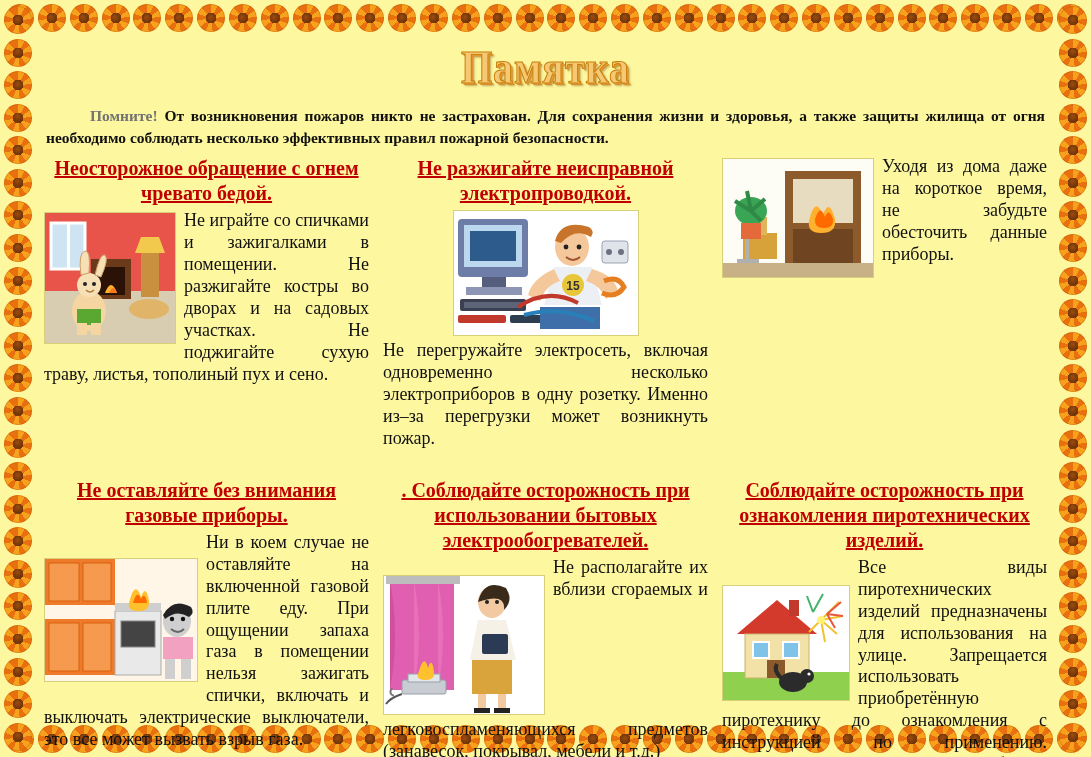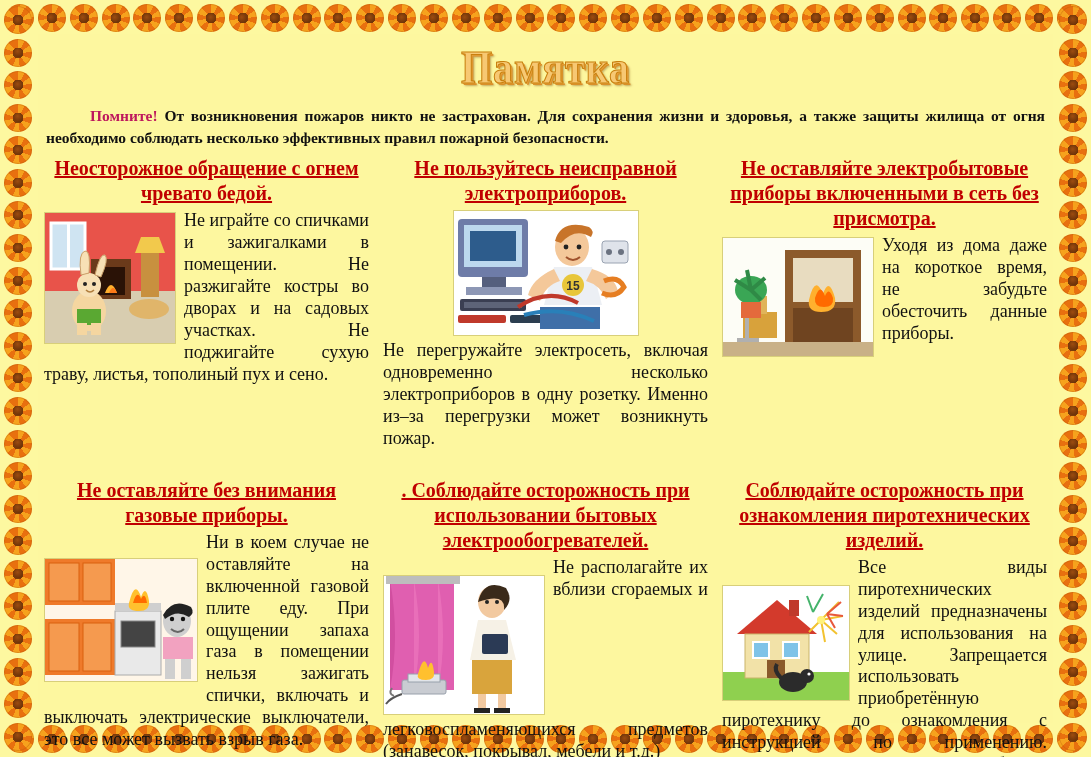--- a/index.html
+++ b/index.html
@@ -108,21 +108,21 @@
   .intro {
     margin: 18px 8px 6px 8px;
     font-size: 15.5px;
     line-height: 1.45;
     text-align: justify;
     text-indent: 44px;
     color: #111;
     font-weight: bold;
   }
   .intro .accent {
-    color: #be185d;
+    color: #737373;
   }
 
   .grid {
     margin-top: 6px;
     display: grid;
     grid-template-columns: 1fr 1fr 1fr;
     column-gap: 14px;
     row-gap: 2px;
     padding: 0 6px;
   }
@@ -330,21 +330,21 @@
               <rect x="32" y="110" width="10" height="12" fill="#f5d6a0"></rect>
               <rect x="46" y="110" width="10" height="12" fill="#f5d6a0"></rect>
             </g>
           </svg>
         </div>
         <div class="body-text">Не играйте со спичками и зажигалками в помещении. Не разжигайте костры во дворах и на садовых участках. Не поджигайте сухую траву, листья, тополиный пух и сено.</div>
         <div class="clear"></div>
       </div>
 
       <div class="cell">
-        <div class="head">Не пользуйтесь  неисправной электроприборов.</div>
+        <div class="head">Не разжигайте  неисправной электропроводкой.</div>
         <div class="fig" style="width:184px;height:124px;float:none;margin:0 auto 4px auto;">
           <svg width="184" height="124" viewBox="0 0 184 124">
             <rect width="184" height="124" fill="#ffffff"></rect>
             <rect x="4" y="8" width="70" height="58" rx="4" fill="#6e7ca8"></rect>
             <rect x="10" y="14" width="58" height="42" fill="#bcd8ee"></rect>
             <rect x="16" y="20" width="46" height="30" fill="#2d5c8c"></rect>
             <rect x="28" y="66" width="24" height="10" fill="#555f7d"></rect>
             <rect x="12" y="76" width="56" height="8" fill="#8d97b5"></rect>
             <rect x="6" y="88" width="66" height="12" rx="2" fill="#3a3f52"></rect>
             <rect x="10" y="91" width="58" height="6" fill="#5d6478"></rect>
@@ -369,21 +369,20 @@
             <rect x="148" y="30" width="26" height="22" rx="3" fill="#dfe3ea" stroke="#9aa3b2"></rect>
             <circle cx="155" cy="41" r="3" fill="#6b7280"></circle>
             <circle cx="167" cy="41" r="3" fill="#6b7280"></circle>
           </svg>
         </div>
         <div class="body-text">Не перегружайте электросеть, включая одновременно несколько электроприборов в одну розетку. Именно из–за перегрузки может возникнуть пожар.</div>
         <div class="clear"></div>
       </div>
 
       <div class="cell">
-        <div class="head">Не оставляйте электробытовые приборы включенными в сеть без присмотра.</div>
         <div class="fig" style="width:150px;height:118px;">
           <svg width="150" height="118" viewBox="0 0 150 118">
             <rect width="150" height="118" fill="#fdfdf6"></rect>
             <rect x="62" y="12" width="76" height="96" fill="#8c5a2b"></rect>
             <rect x="70" y="20" width="60" height="44" fill="#e8dcc0"></rect>
             <rect x="70" y="70" width="60" height="34" fill="#6f4420"></rect>
             <path d="M86 62 q6 -26 14 -6 q6 -18 12 4 q2 14 -14 14 q-14 0 -12 -12z" fill="#ffb02e"></path>
             <path d="M92 60 q5 -16 10 -2 q4 -10 8 2 q1 9 -9 9 q-10 0 -9 -9z" fill="#ff6a00"></path>
             <rect x="20" y="74" width="34" height="26" fill="#d8a23b"></rect>
             <rect x="30" y="58" width="14" height="18" fill="#e0b45a"></rect>

